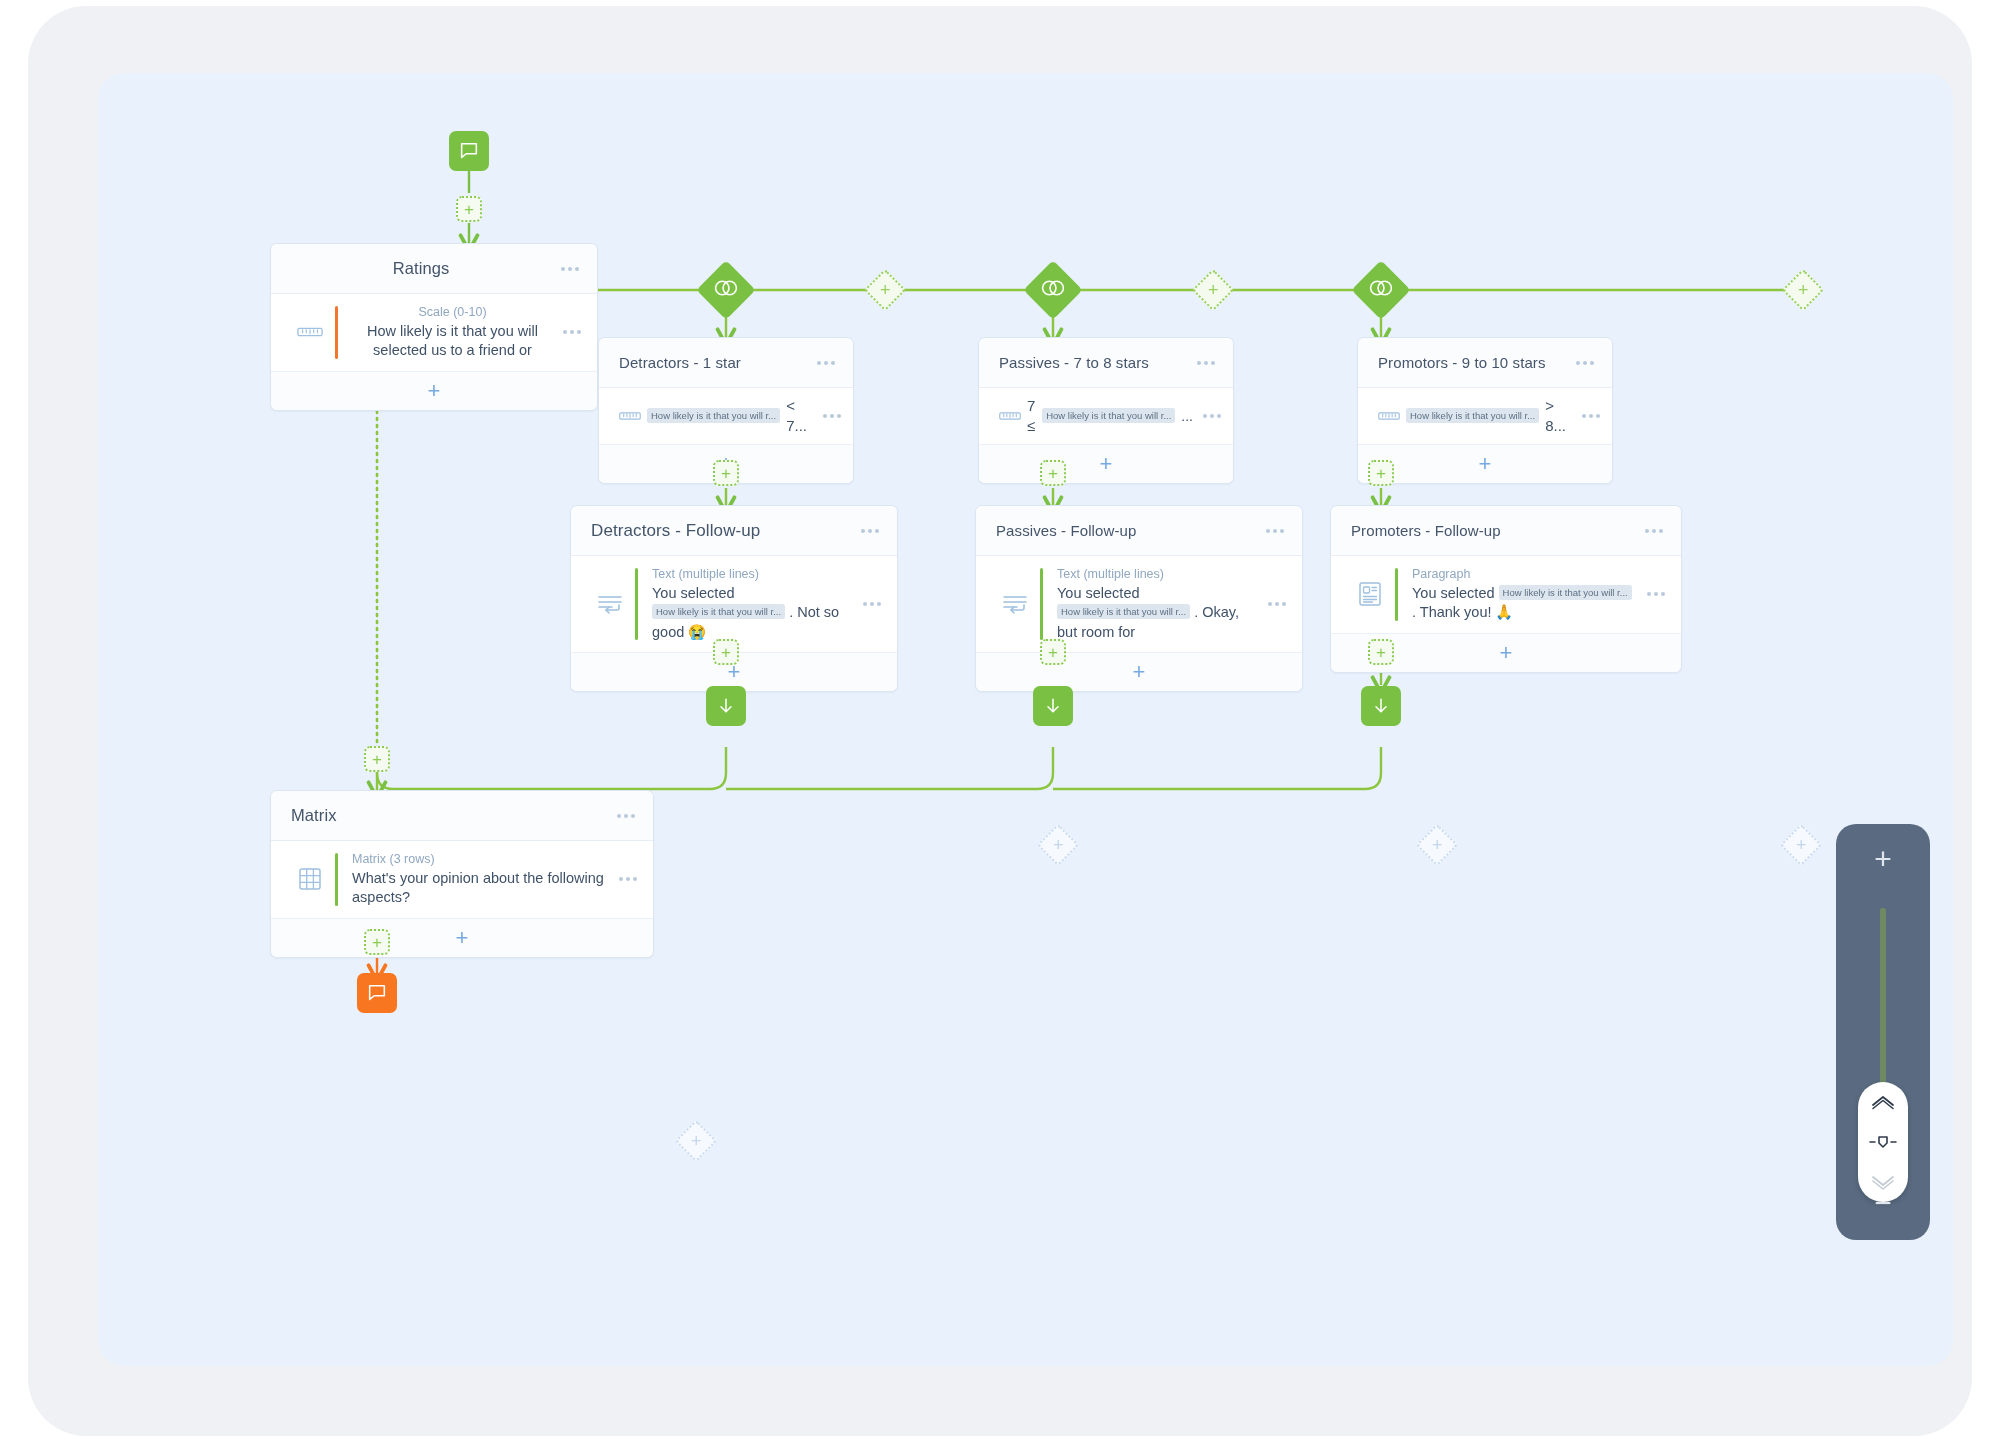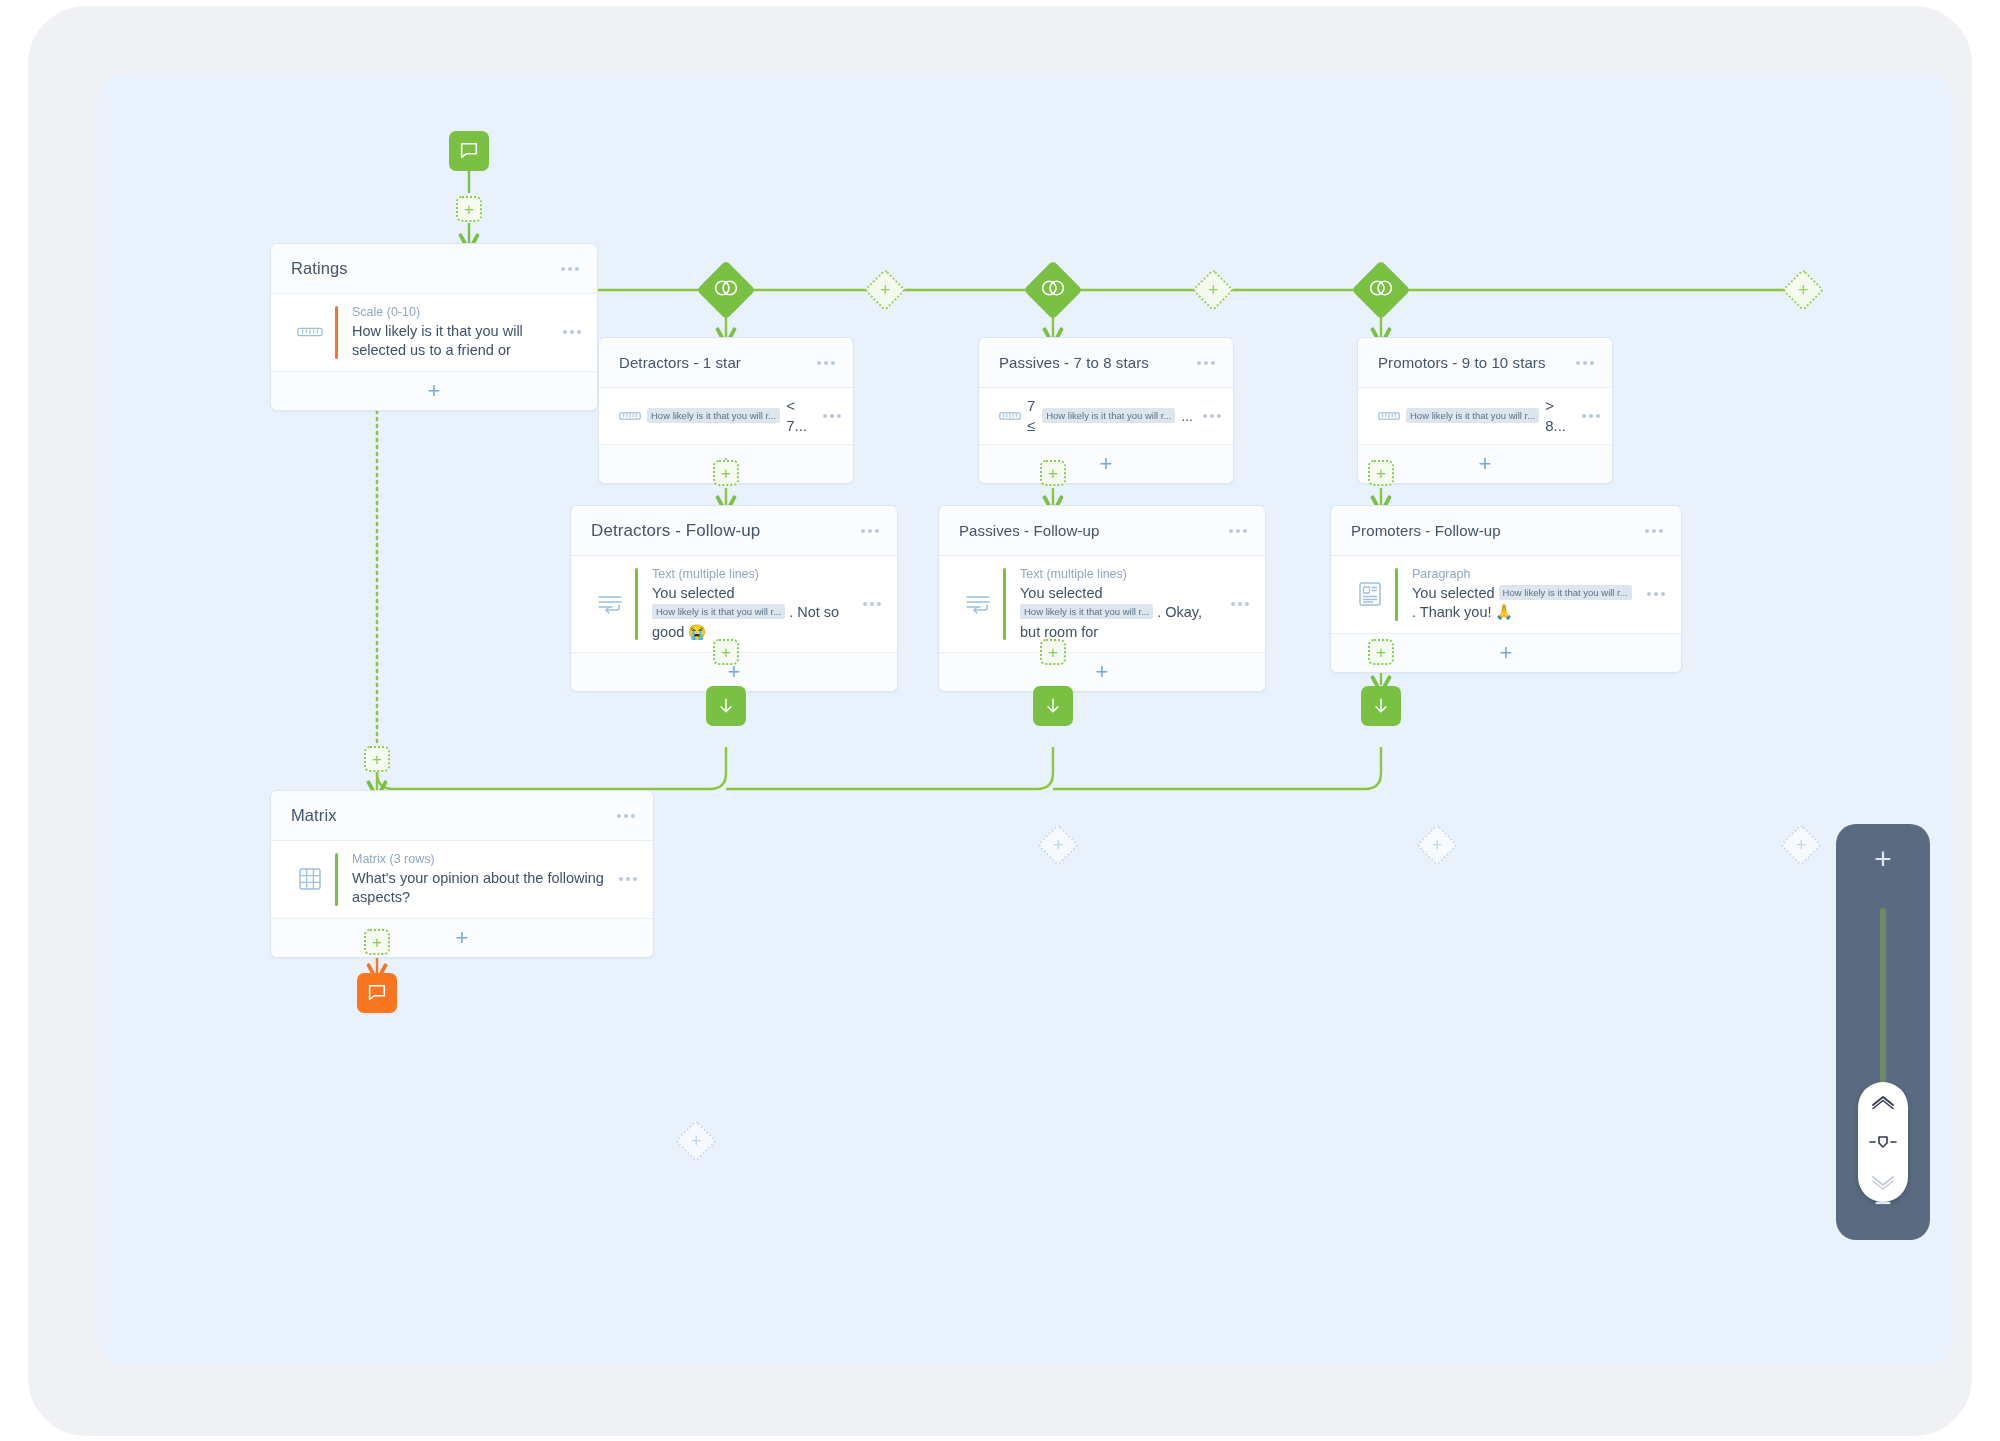--- a/index.html
+++ b/index.html
@@ -219,21 +219,21 @@
 
     <div class="term start" style="left:351px; top:58px;">
       <svg width="22" height="22" viewBox="0 0 24 24">
         <path d="M4 4h16v11H9l-5 4z" fill="none" stroke="#fff" stroke-width="1.7" stroke-linejoin="round" stroke-linecap="round"></path>
       </svg>
     </div>
     <div class="add-sq" style="left:358px; top:123px;">
       <span>+</span>
     </div>
 
-    <div class="card" style="left:172px; top:170px; width:328px;">
+    <div class="card" style="left:172px; top:170px; width:328px;text-align:center;">
       <div class="card-head">
         <span class="card-title">Ratings</span>
         <span class="dots">
             <i></i>
             <i></i>
             <i></i>
           </span>
       </div>
       <div class="card-row">
         <span class="row-icon">
@@ -427,21 +427,21 @@
             <i></i>
             <i></i>
             <i></i>
           </span>
       </div>
       <div class="card-foot">
         <span class="plus-blue">+</span>
       </div>
     </div>
 
-    <div class="card" style="left:840px; top:432px; width:328px;">
+    <div class="card" style="left:877px; top:432px; width:328px;">
       <div class="card-head">
         <span class="card-title" style="font-size:15px">Passives - Follow-up</span>
         <span class="dots">
             <i></i>
             <i></i>
             <i></i>
           </span>
       </div>
       <div class="card-row">
         <span class="row-icon">

